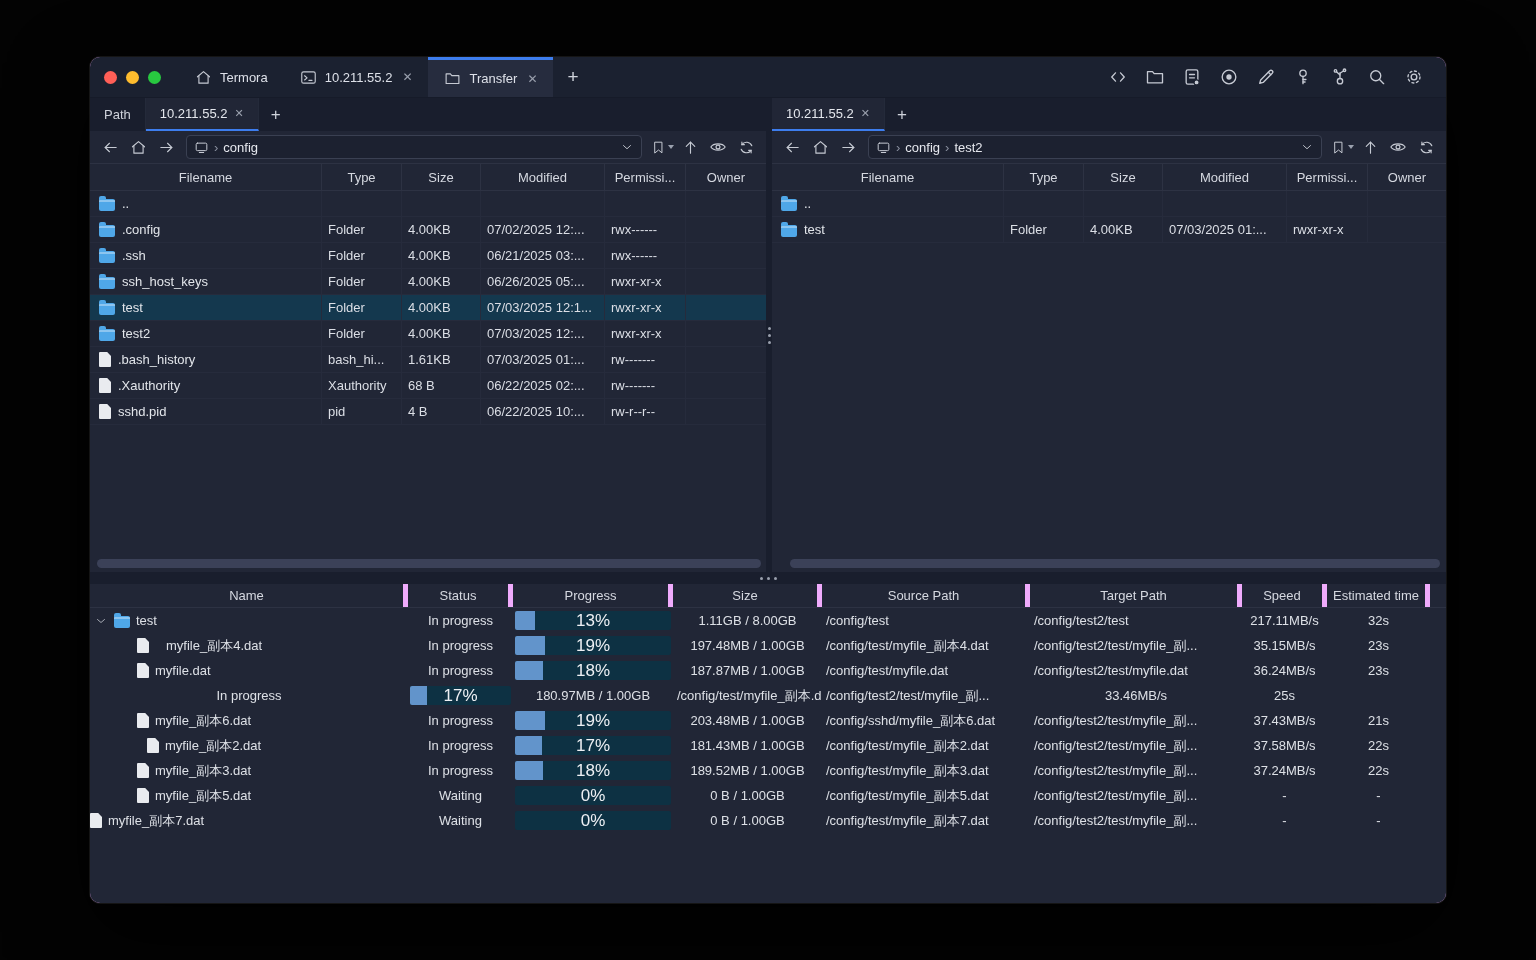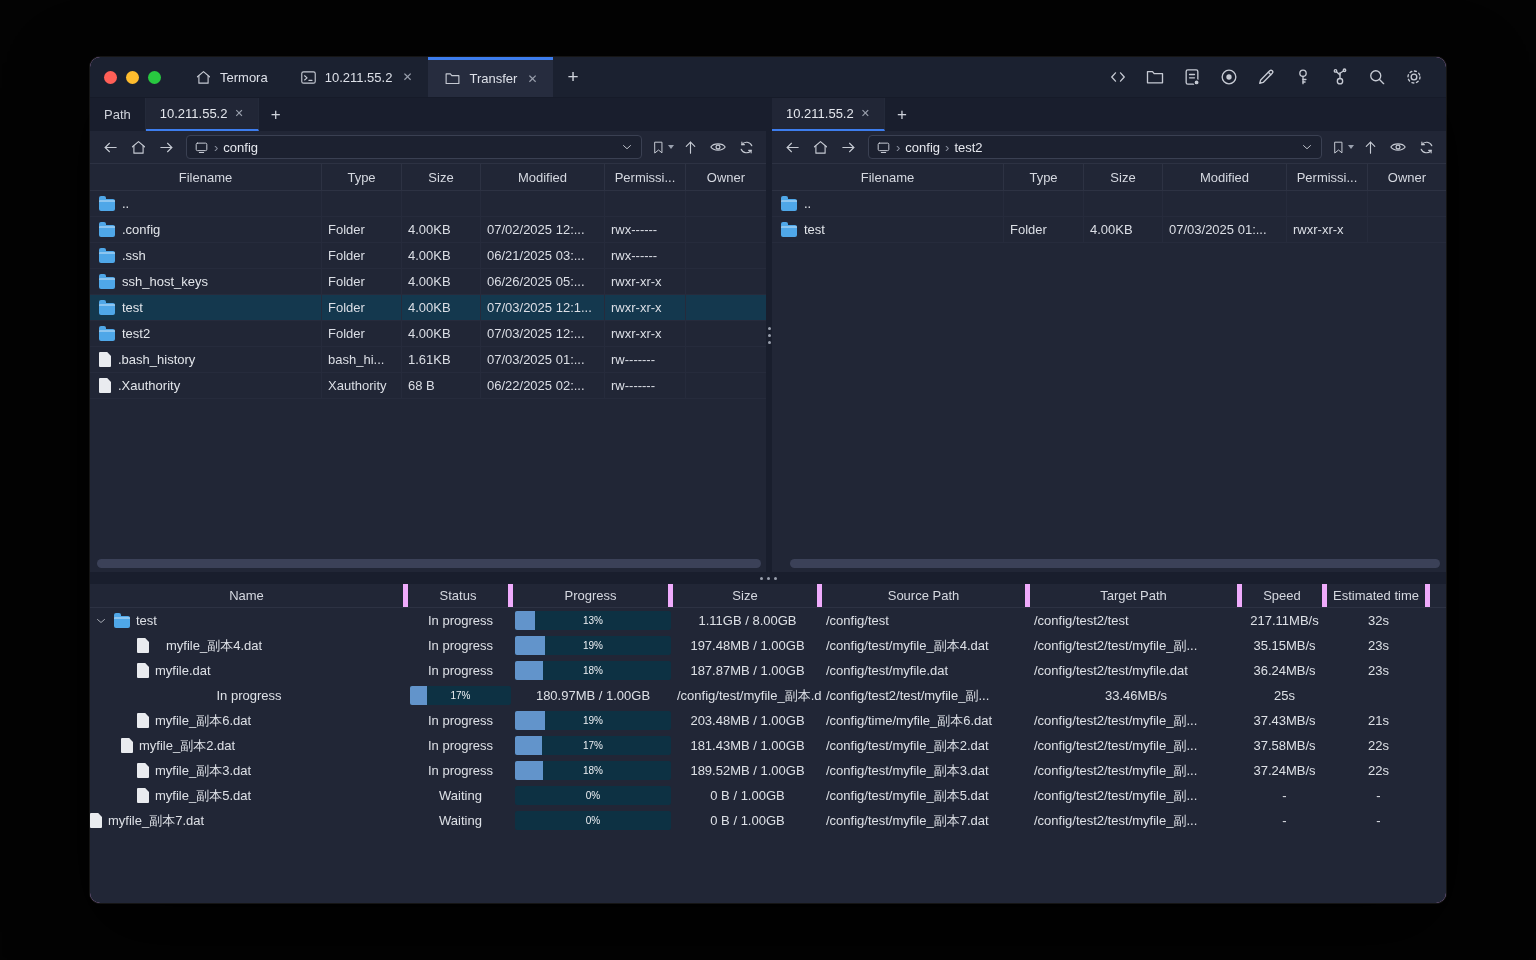--- a/index.html
+++ b/index.html
@@ -80,21 +80,21 @@
   .thead .hc:last-child{border-right:none;}
   .trow{height:25px;}
   .trow .c{display:flex;align-items:center;overflow:hidden;white-space:nowrap;color:#dde0e6;}
   .trow .c.center{justify-content:center;}
   .trow .c.path{padding:0 4px;}
   .trow .c.name{gap:6px;}
   .chev{flex:0 0 14px;display:flex;align-items:center;justify-content:center;}
   .pcell{padding:3px 2px;}
   .ptrack{position:relative;width:100%;height:19px;background:#0d3143;border-radius:2px;overflow:hidden;}
   .pfill{position:absolute;left:0;top:0;bottom:0;background:#6294cb;}
-  .plabel{position:absolute;inset:0;display:flex;align-items:center;justify-content:center;color:#eef0f4;font-size:10px;}
+  .plabel{position:absolute;inset:0;display:flex;align-items:center;justify-content:center;color:#eef0f4;font-size:17px;}
 </style>
 </head>
 <body>
 
 <div class="stage">
   <div class="window">
 
     <div class="titlebar">
       <div class="traffic">
         <span class="dot red"></span>
@@ -372,20 +372,31 @@
                 <span class="icon-file"></span>
                 <span>.Xauthority</span>
               </div>
               <div class="c">Xauthority</div>
               <div class="c">68 B</div>
               <div class="c">06/22/2025 02:...</div>
               <div class="c">rw-------</div>
               <div class="c"></div>
             </div>
 
+            <div class="fgrid frow">
+              <div class="c name">
+                <span class="icon-file"></span>
+                <span>sshd.pid</span>
+              </div>
+              <div class="c">pid</div>
+              <div class="c">4 B</div>
+              <div class="c">06/22/2025 10:...</div>
+              <div class="c">rw-r--r--</div>
+              <div class="c"></div>
+            </div>
 
         </div>
         <div class="hscroll" style="left:7px;right:5px;"></div>
       </div>
 
       <div class="vsplit">
           <i></i>
           <i></i>
           <i></i>
         </div>
@@ -611,29 +622,29 @@
               <span>myfile_副本6.dat</span>
             </div>
             <div class="c center">In progress</div>
             <div class="c pcell">
               <div class="ptrack">
                 <div class="pfill" style="width: 19%;"></div>
                 <div class="plabel">19%</div>
               </div>
             </div>
             <div class="c center">203.48MB / 1.00GB</div>
-            <div class="c path">/config/time/myfile_副本6.dat</div>
+            <div class="c path">/config/sshd/myfile_副本6.dat</div>
             <div class="c path">/config/test2/test/myfile_副...</div>
             <div class="c center">37.43MB/s</div>
             <div class="c center">21s</div>
             <div class="c"></div>
           </div>
 
           <div class="tgrid trow">
-            <div class="c name" style="padding-left: 31px;">
+            <div class="c name" style="padding-left: 57px;">
 
               <span class="icon-file"></span>
               <span>myfile_副本2.dat</span>
             </div>
             <div class="c center">In progress</div>
             <div class="c pcell">
               <div class="ptrack">
                 <div class="pfill" style="width: 17%;"></div>
                 <div class="plabel">17%</div>
               </div>

